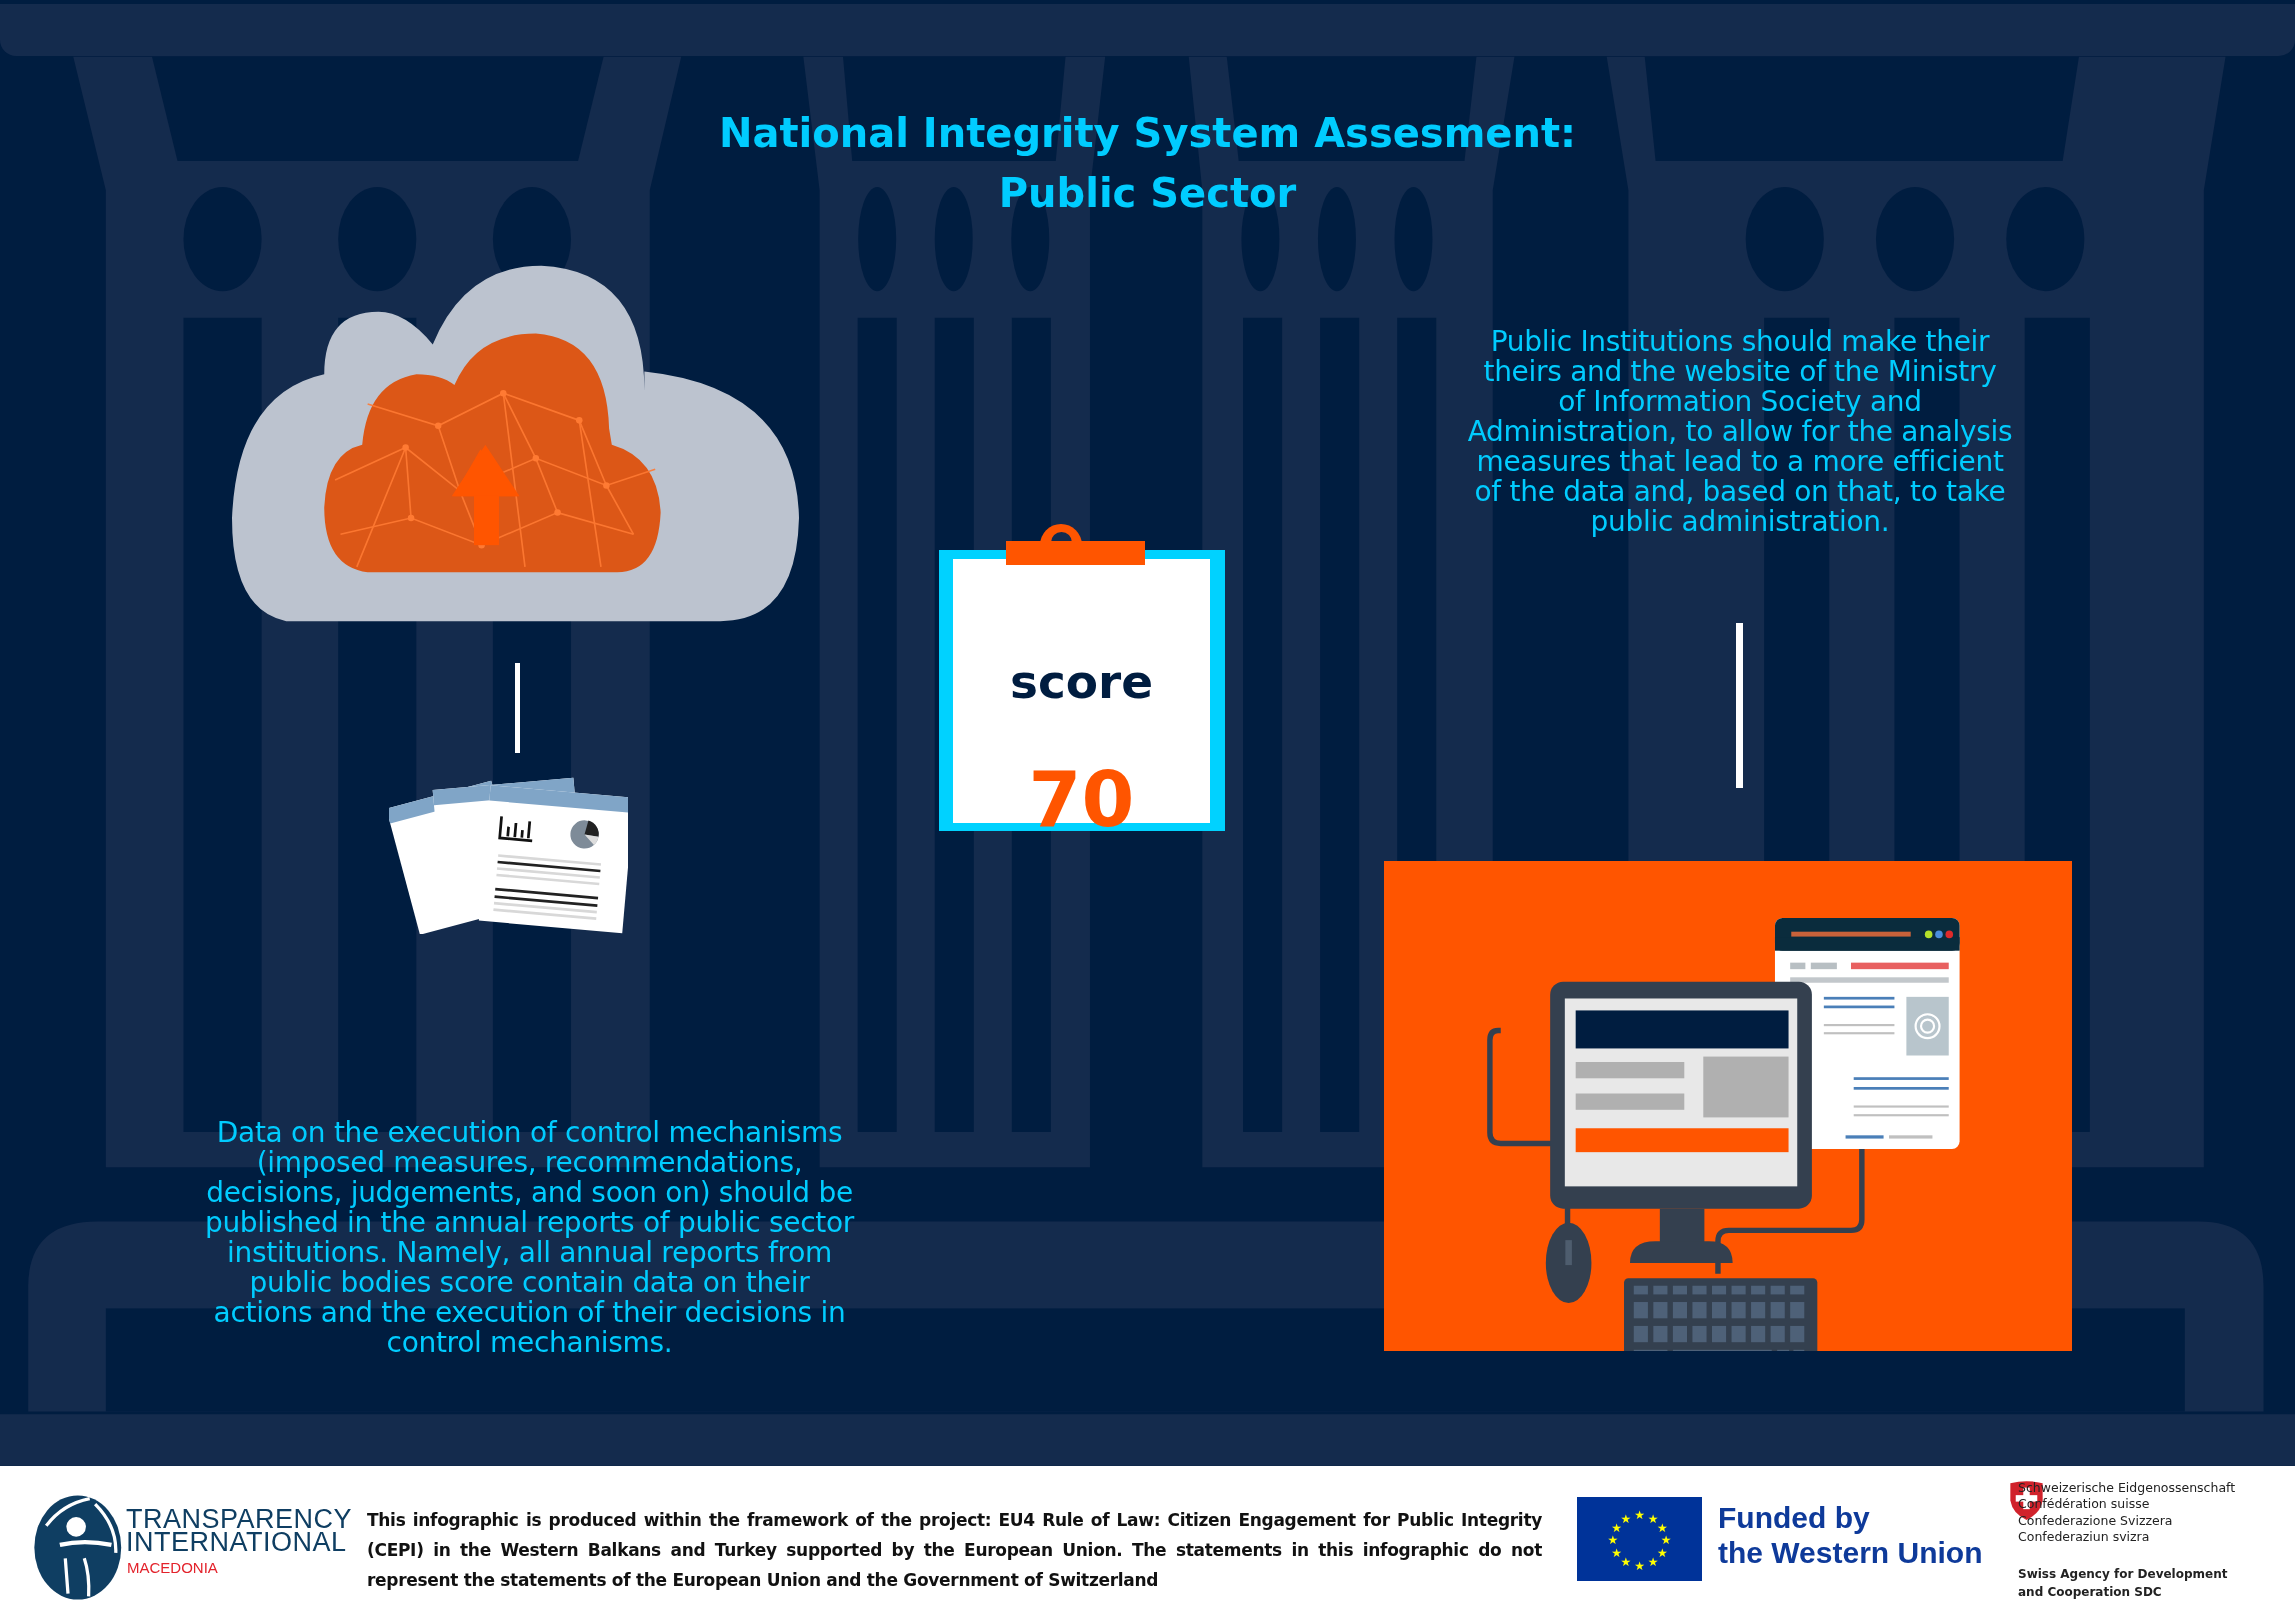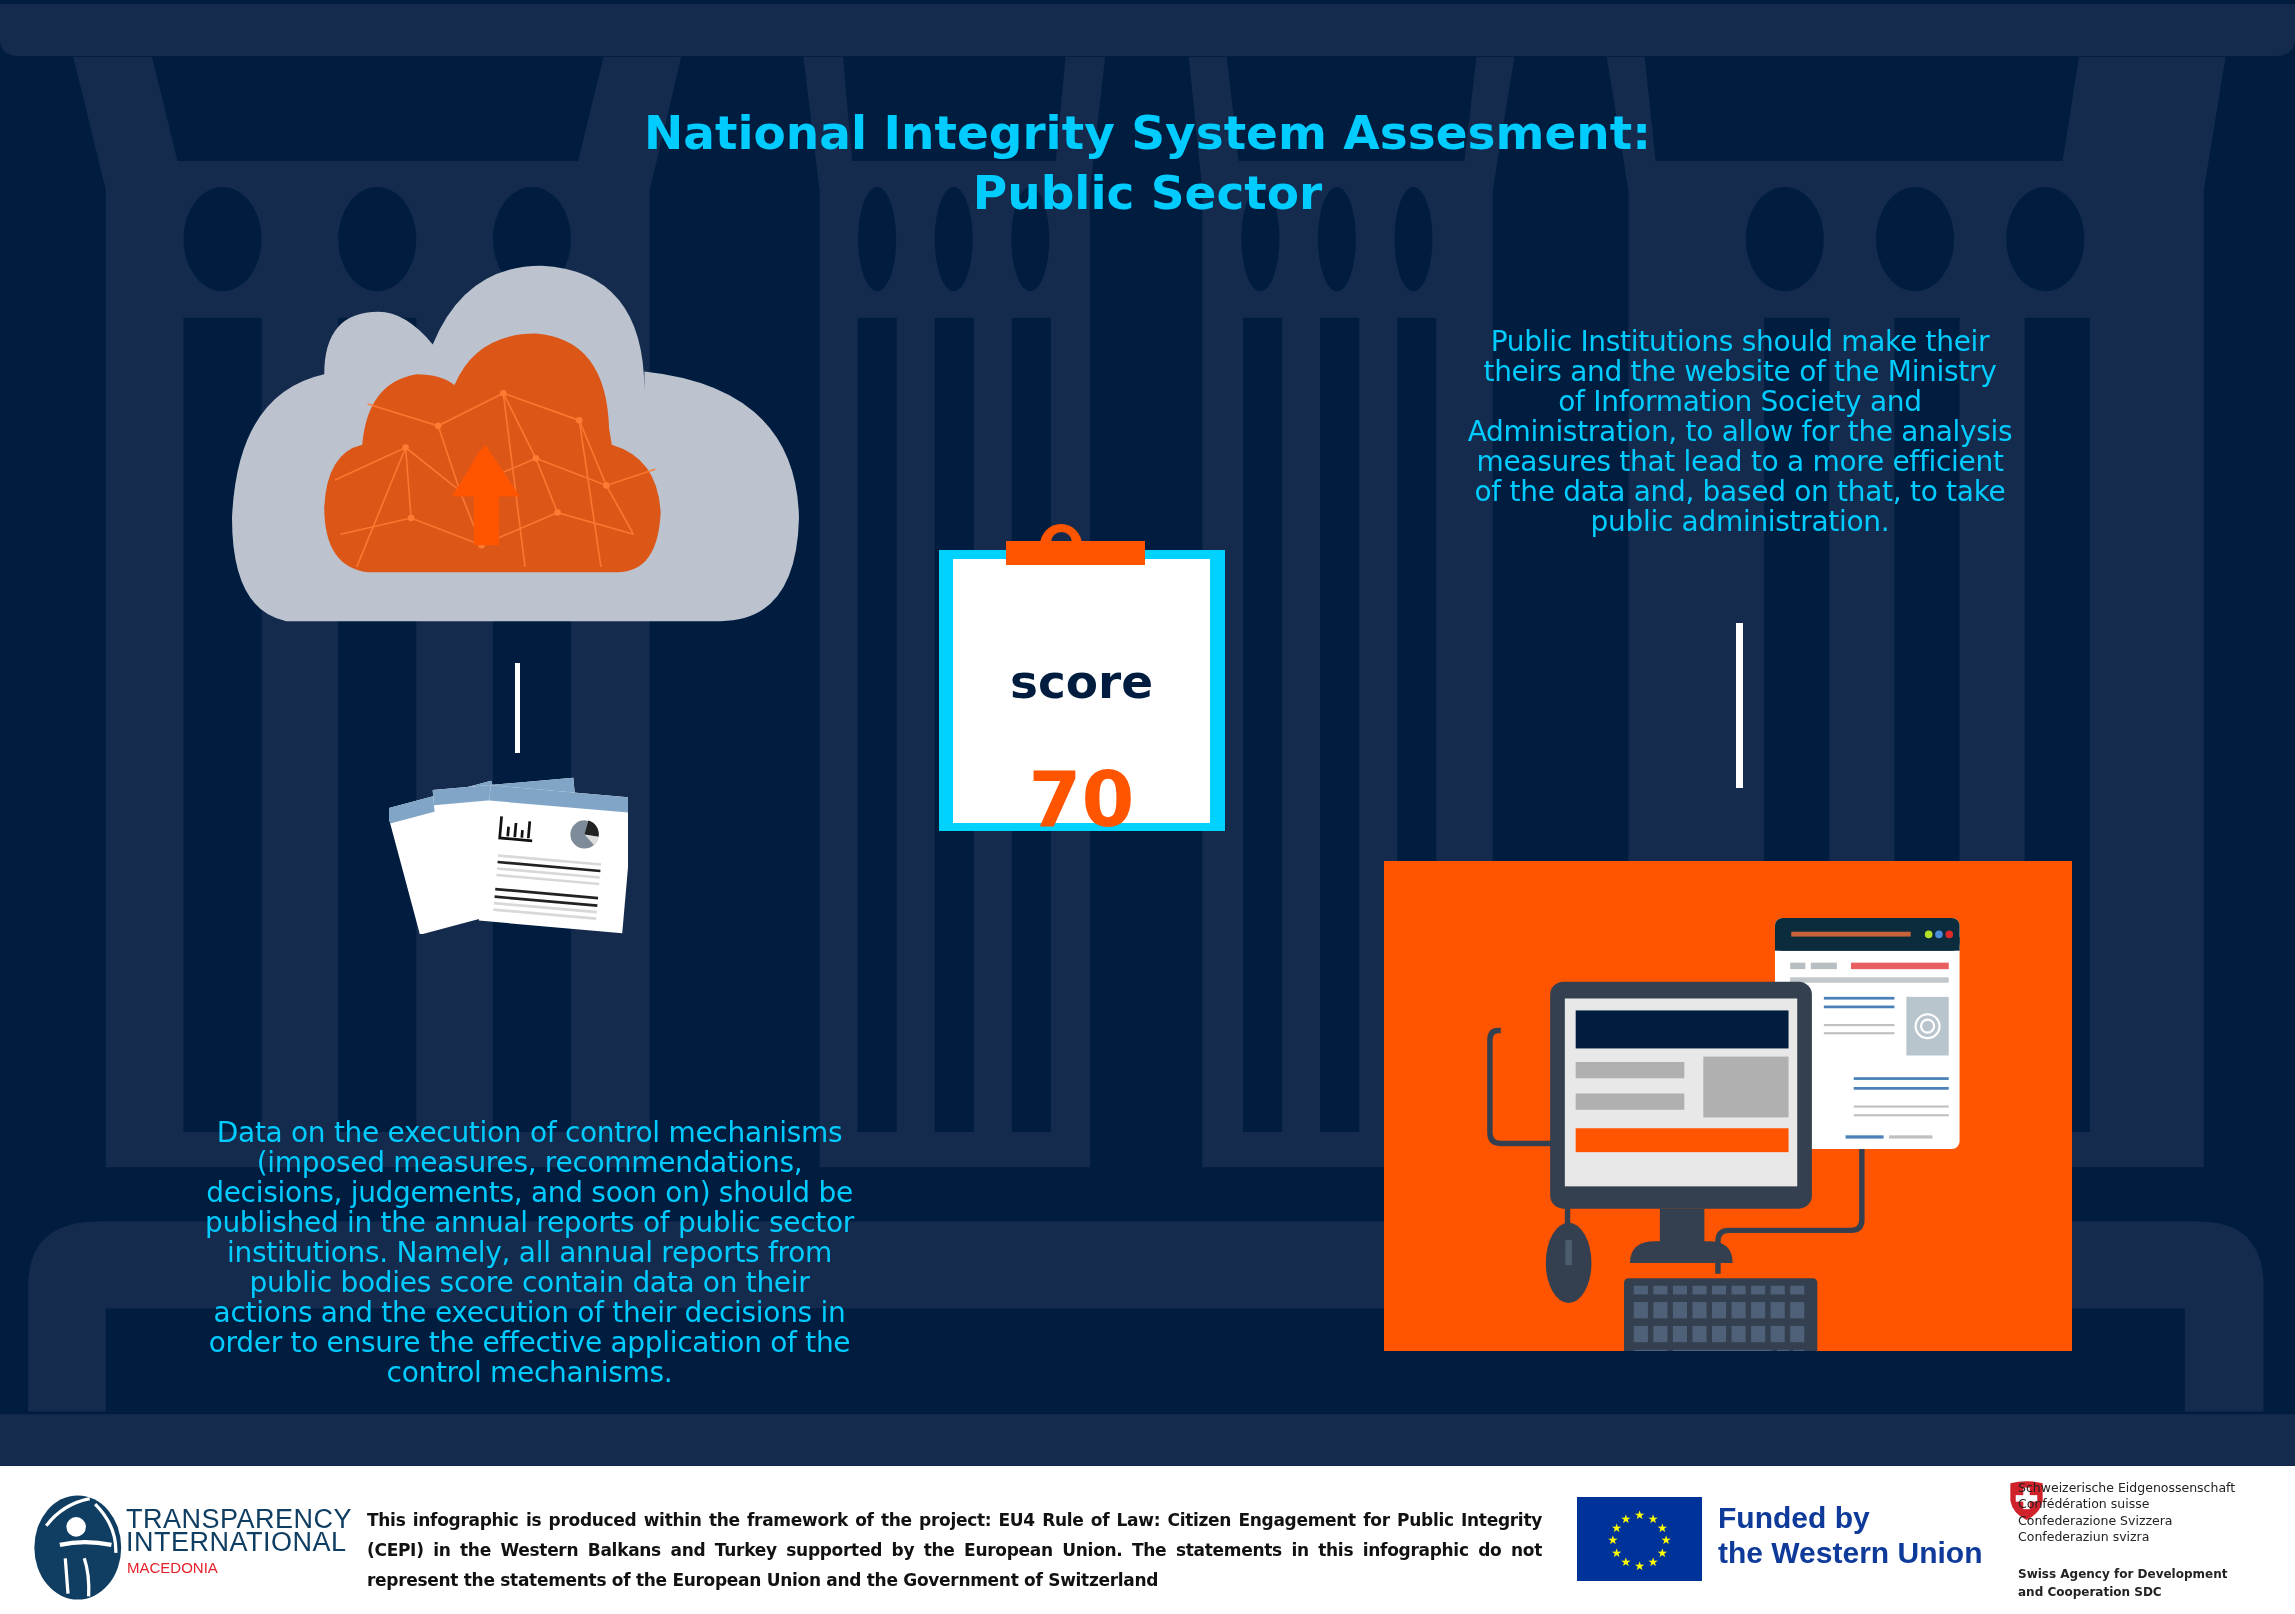--- a/index.html
+++ b/index.html
@@ -1,21 +1,21 @@
 <!DOCTYPE html>
 <html style="font-size:8.7px"><head>
 <meta charset="utf-8">
 <style>
   html, body { margin:0; padding:0; }
   body { width:2295px; height:1615px; position:relative; overflow:hidden; background:#ffffff; font-family:"DejaVu Sans", sans-serif; }
   .abs { position:absolute; }
   #infographic { position:absolute; left:0; top:0; width:2295px; height:1466px; background:#001d40; overflow:hidden; }
   .bld { position:absolute; background:#142b4d; }
 
-  .title { position:absolute; left:0; top:103px; width:2295px; text-align:center; color:#00ccff; font-weight:bold; font-size:47px; line-height:60px; }
+  .title { position:absolute; left:0; top:103px; width:2295px; text-align:center; color:#00ccff; font-weight:bold; font-size:40px; line-height:60px; }
   .body-text { position:absolute; text-align:center; color:#00ccff; font-weight:normal; font-size:28px; line-height:30px; letter-spacing:-0.3px; }
 
   .connector { position:absolute; background:#ffffff; }
 
   
   .clip-border { position:absolute; left:939px; top:550px; width:286px; height:281px; background:#00d2ff; }
   .clip-paper { position:absolute; left:953px; top:559px; width:257px; height:264px; background:#ffffff; }
   .clip-ring { position:absolute; left:1040px; top:524px; width:42px; height:36px; border-radius:22px 22px 0 0; background:#ff5500; }
   .clip-ring-hole { position:absolute; left:1051px; top:532px; width:20.6px; height:19.5px; border-radius:11px 11px 0 0; background:#142b4d; }
   .clip-bar { position:absolute; left:1006px; top:541px; width:139px; height:24px; background:#ff5500; }
@@ -168,21 +168,20 @@
   </svg>
 
   <div class="body-text" style="left:136px;top:1118px;width:787px;">
     <div>Data on the execution of control mechanisms</div>
     <div>(imposed measures, recommendations,</div>
     <div>decisions, judgements, and soon on) should be</div>
     <div>published in the annual reports of public sector</div>
     <div>institutions. Namely, all annual reports from</div>
     <div>public bodies score contain data on their</div>
     <div>actions and the execution of their decisions in</div>
-    <div>order to ensure the effective application of the</div>
     <div>control mechanisms.</div>
   </div>
 
   <div>
     <div class="clip-border"></div>
     <div class="clip-paper"></div>
     <div class="clip-ring"></div>
     <div class="clip-ring-hole"></div>
     <div class="clip-bar"></div>
     <div class="score-label">score</div>

